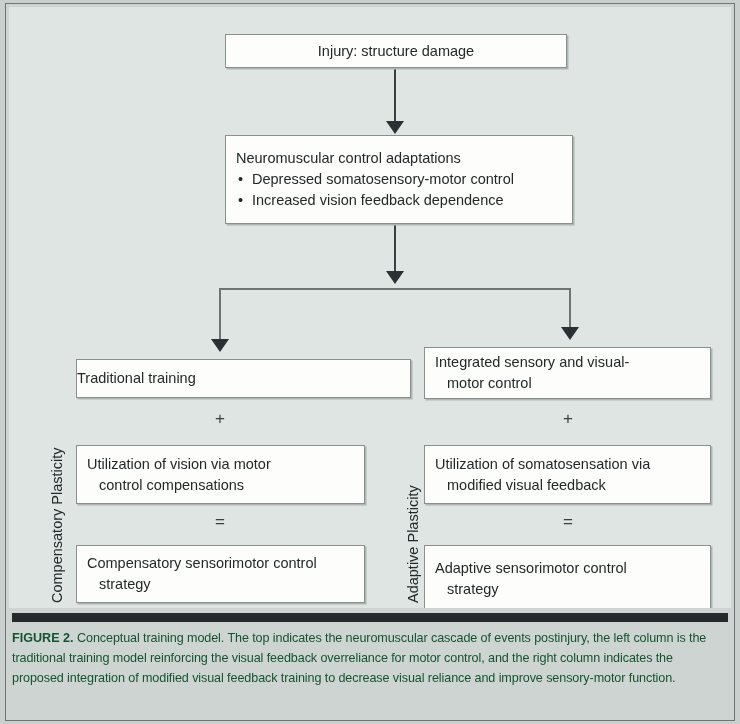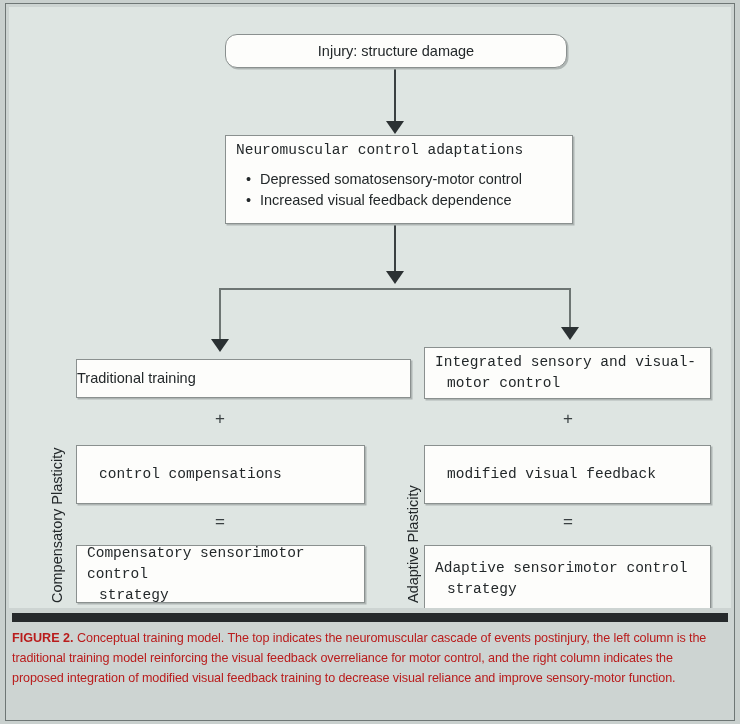--- a/index.html
+++ b/index.html
@@ -50,21 +50,21 @@
     left: 12px; top: 613px;
     width: 716px; height: 9px;
     background: #262a2c;
   }
   .caption-text {
     position: absolute;
     left: 12px; top: 628px;
     width: 716px;
     font-size: 12.6px;
     line-height: 20px;
-    color: #b91c1c;
+    color: #14532d;
     letter-spacing: -0.1px;
   }
   .caption-text b {
     font-weight: bold;
     letter-spacing: 0px;
   }
 
   
   .node {
     position: absolute;
@@ -82,43 +82,43 @@
     padding: 0 10px;
     width: 100%;
     box-sizing: border-box;
   }
   .node.centered .inner { text-align: center; }
   .node .hang {
     padding-left: 14px;
     text-indent: -14px;
   }
 
-  #node-injury   { left: 216px; top: 27px;  width: 342px; height: 34px; border-radius: 12px; }
+  #node-injury   { left: 216px; top: 27px;  width: 342px; height: 34px; }
   #node-adapt    { left: 216px; top: 128px; width: 348px; height: 89px; }
   #node-trad     { left: 67px;  top: 352px; width: 335px; height: 39px; }
   #node-util-vis { left: 67px;  top: 438px; width: 289px; height: 59px; }
   #node-comp     { left: 67px;  top: 538px; width: 289px; height: 58px; }
   #node-integ    { left: 415px; top: 340px; width: 287px; height: 52px; align-items: center; }
   #node-util-som { left: 415px; top: 438px; width: 287px; height: 59px; }
   #node-adapt-s  { left: 415px; top: 538px; width: 287px; height: 68px; }
 
   .bullet-list {
-    margin: 8px; padding: 0; list-style: none;
+    margin: 0; padding: 0; list-style: none;
   }
   .bullet-list li {
     position: relative;
     padding-left: 16px;
   }
   .bullet-list li:before {
     content: "\2022";
     position: absolute;
     left: 2px;
     top: 0;
   }
-  .title-line { display: block; font-family: Liberation Mono, monospace; }
+  .title-line { display: block; }
 
   
   .operator {
     position: absolute;
     font-size: 17px;
     color: #3a4042;
     text-align: center;
     width: 30px;
     line-height: 18px;
   }
@@ -185,35 +185,36 @@
 
     <div class="node centered" id="node-injury">
       <div class="inner">Injury: structure damage</div>
     </div>
 
     <div class="node" id="node-adapt">
       <div class="inner">
         <span class="title-line">Neuromuscular control adaptations</span>
         <ul class="bullet-list">
           <li>Depressed somatosensory-motor control</li>
-          <li>Increased visual feedback dependence</li>
+          <li>Increased vision feedback dependence</li>
         </ul>
       </div>
     </div>
 
     <div class="side-label" id="side-left">Compensatory Plasticity</div>
 
     <div class="node" id="node-trad">
       <div class="inner hang">Traditional training</div>
     </div>
 
     <div class="operator" id="op-left-plus">+</div>
 
     <div class="node" id="node-util-vis">
       <div class="inner">
+        <span class="title-line">Utilization of vision via motor</span>
         <span class="title-line" style="padding-left:12px">control compensations</span>
       </div>
     </div>
 
     <div class="operator" id="op-left-eq">=</div>
 
     <div class="node" id="node-comp">
       <div class="inner">
         <span class="title-line">Compensatory sensorimotor control</span>
         <span class="title-line" style="padding-left:12px">strategy</span>
@@ -226,20 +227,21 @@
       <div class="inner">
         <span class="title-line">Integrated sensory and visual-</span>
         <span class="title-line" style="padding-left:12px">motor control</span>
       </div>
     </div>
 
     <div class="operator" id="op-right-plus">+</div>
 
     <div class="node" id="node-util-som">
       <div class="inner">
+        <span class="title-line">Utilization of somatosensation via</span>
         <span class="title-line" style="padding-left:12px">modified visual feedback</span>
       </div>
     </div>
 
     <div class="operator" id="op-right-eq">=</div>
 
     <div class="node" id="node-adapt-s">
       <div class="inner">
         <span class="title-line">Adaptive sensorimotor control</span>
         <span class="title-line" style="padding-left:12px">strategy</span>

